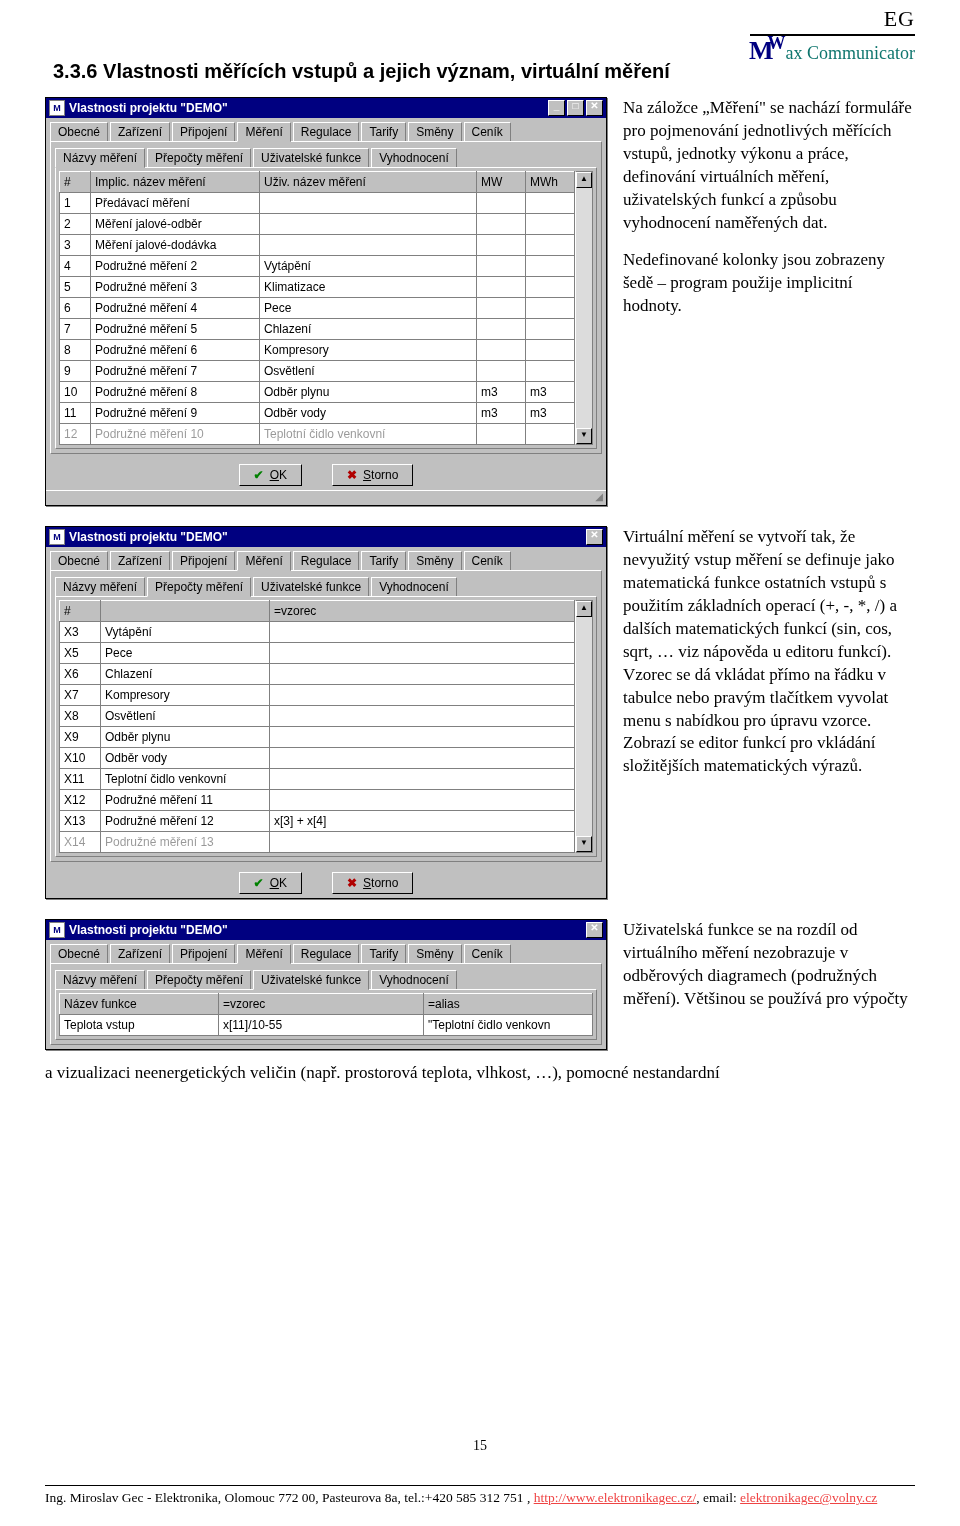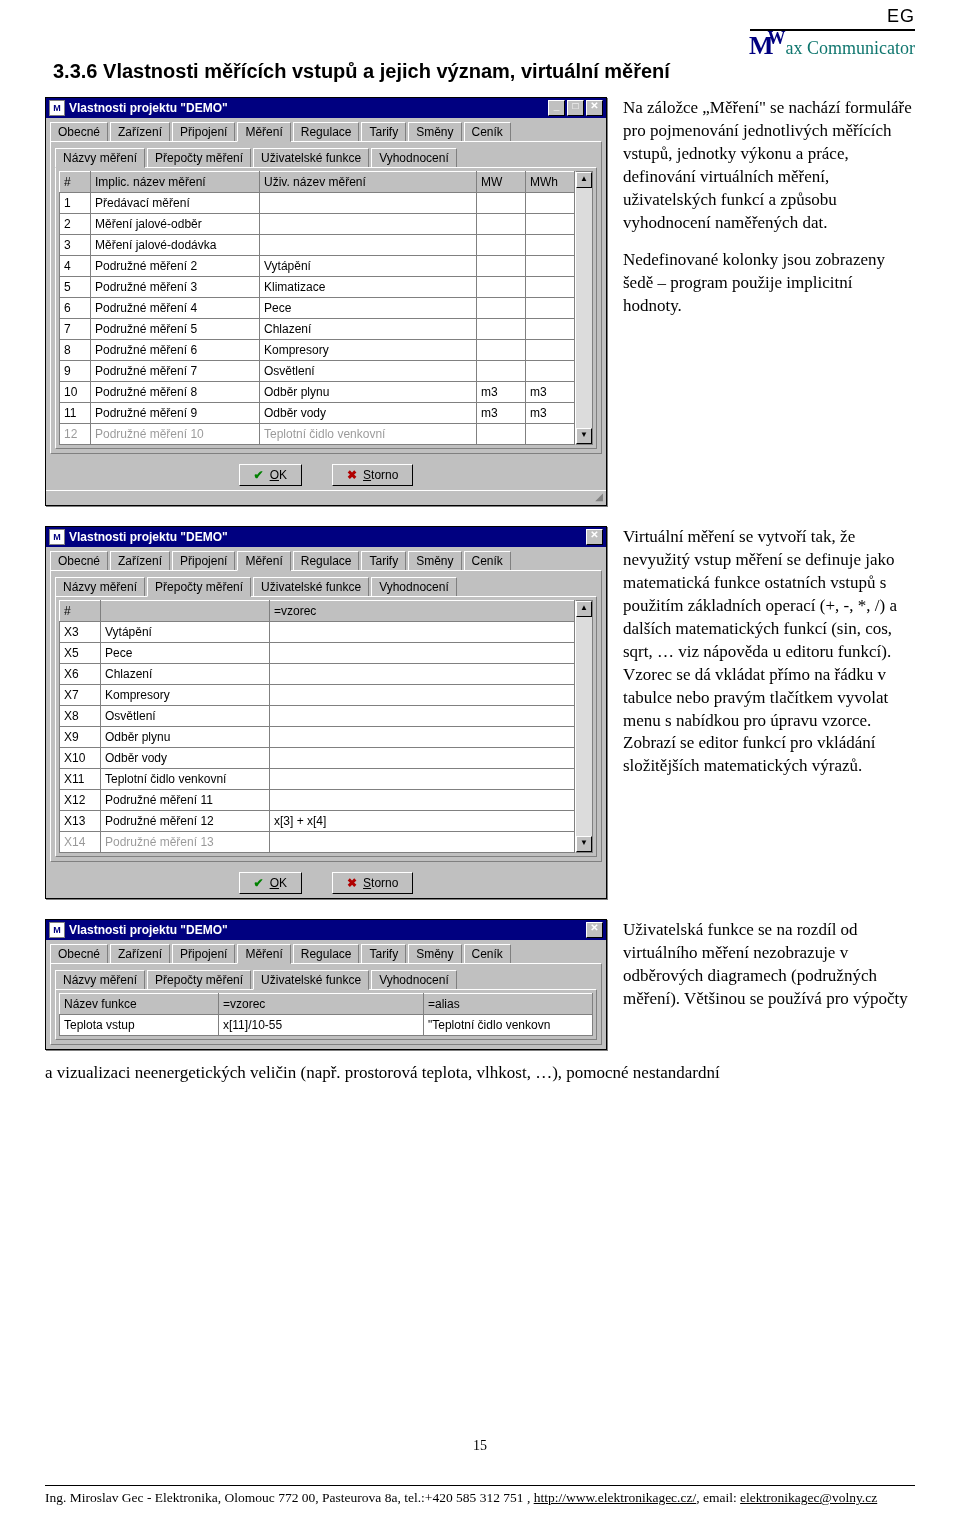--- a/index.html
+++ b/index.html
@@ -1,18 +1,18 @@
 <!DOCTYPE html>
 <html><head>
 <meta charset="utf-8">
 <style>
   body{margin:0;background:#fff;font-family:"Times New Roman",serif;font-size:17px;color:#000;width:960px}
   .page{position:relative;padding:40px 45px 10px 45px;min-height:1526px;box-sizing:border-box}
   .logo{position:absolute;right:45px;top:6px;font-family:Arial,sans-serif;text-align:right}
-  .logo .eg{font-family:Liberation Sans, sans-serif;font-size:18px;letter-spacing:1px}
+  .logo .eg{font-family:Liberation Serif, serif;font-size:22px;letter-spacing:1px}
   .logo .hr{border-top:2px solid #000;width:165px;margin:2px 0 0 auto}
   .logo .mw{font-size:0}
   .logo .m{font-family:"Times New Roman",serif;font-size:26px;font-weight:bold;color:#000080}
   .logo .w{font-family:"Times New Roman",serif;font-size:18px;font-weight:bold;color:#000080;position:relative;top:-10px;left:-6px}
   .logo .ax{font-family:"Times New Roman",serif;font-size:18px;color:#0f766e;margin-left:-6px}
   h3.section{font-family:Arial,sans-serif;font-weight:bold;font-size:20px;margin:20px 0 14px 8px}
   .blk{display:flex;gap:16px;margin-bottom:20px;align-items:flex-start}
   .desc{flex:1;font-size:17px;line-height:1.35}
   .desc p{margin:0 0 14px 0}
   
@@ -36,21 +36,21 @@
   .sarrow{height:14px;background:#c0c0c0;border:1px solid #000;border-top-color:#fff;border-left-color:#fff;font-size:8px;text-align:center;line-height:12px}
   .sbar .track{flex:1;background:#dcdcdc}
   .btnrow{display:flex;justify-content:center;gap:30px;padding:6px 0 4px 0}
   .btn{background:#c0c0c0;border:1px solid #000;border-top-color:#fff;border-left-color:#fff;padding:3px 14px;display:inline-flex;align-items:center;gap:6px;font-size:12px}
   .okmark{color:#008000;font-weight:bold}
   .xmark{color:#b00000;font-weight:bold}
   .ul{text-decoration:underline}
   .grip{height:14px;background:#c0c0c0;border-top:1px solid #fff;text-align:right;padding-right:3px;font-size:10px;color:#808080}
   .pagenum{position:absolute;bottom:72px;left:50%;transform:translateX(-50%);font-size:14px}
   .footer{position:absolute;bottom:20px;left:45px;right:45px;font-size:13.5px;border-top:1.5px solid #000;padding-top:4px}
-  .footer a{color:#000000;}
+  .footer a{color:#ef4444;}
   .bridge{font-size:17px;line-height:1.35;margin-top:-8px}
 </style>
 </head>
 <body>
 
 <div class="page">
   <div class="logo">
     <div class="eg">EG</div>
     <div class="hr"></div>
     <div class="mw">

